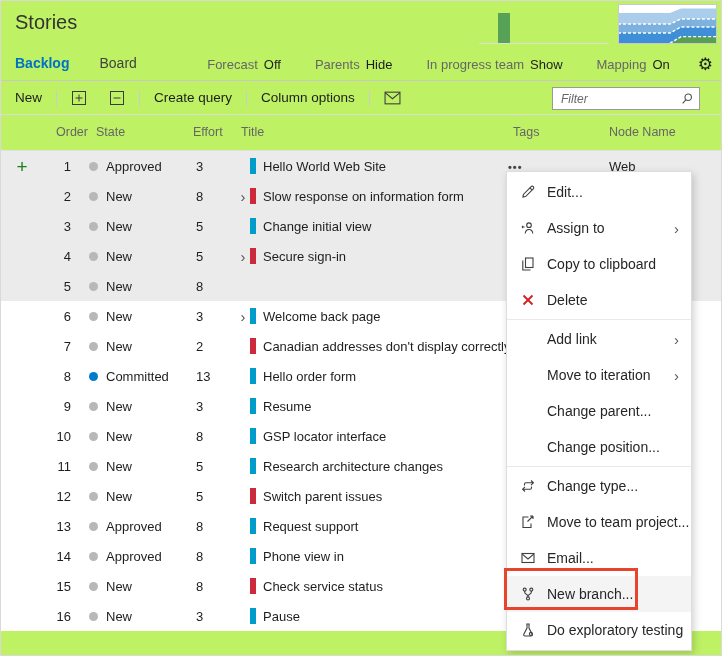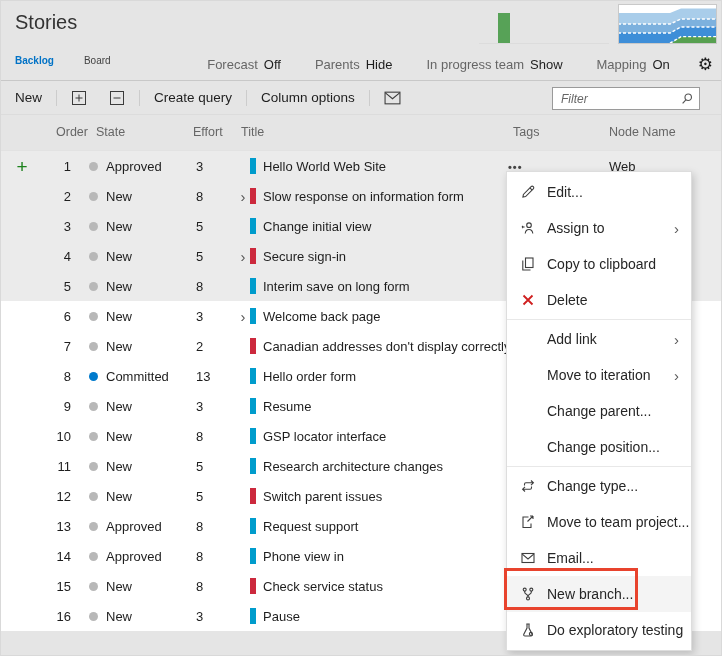--- a/index.html
+++ b/index.html
@@ -1,22 +1,22 @@
 <!DOCTYPE html>
 <html><head>
 <meta charset="utf-8">
 <style>
   html,body{margin:0;padding:0;background:#fff;}
   body{font-family:"Liberation Sans",sans-serif;color:#1e1e1e;}
-  .page{position:relative;width:722px;height:656px;background:#e5e5e5;border:1px solid #d9d9d9;box-sizing:border-box;overflow:hidden;}
+  .page{position:relative;width:722px;height:656px;background:#bef264;border:1px solid #d9d9d9;box-sizing:border-box;overflow:hidden;}
 
   
   .header{position:relative;height:80px;border-bottom:1px solid #c8c8c8;box-sizing:border-box;}
   .page-title{position:absolute;left:14px;top:10px;font-size:20px;color:#333;font-weight:400;}
-  .tabs{position:absolute;left:14px;top:54px;font-size:10px;}
+  .tabs{position:absolute;left:14px;top:54px;font-size:14px;}
   .tab{display:inline-block;margin-right:30px;color:#424242;cursor:pointer;}
   .tab.active{color:#0072c6;font-weight:bold;}
   .view-controls{position:absolute;right:8px;top:55px;display:flex;align-items:center;gap:34px;font-size:13px;}
   .vc-pair{white-space:nowrap;cursor:pointer;}
   .vc-label{color:#666;}
   .vc-value{color:#1e1e1e;margin-left:6px;}
   .gear{font-family:"DejaVu Sans","Liberation Sans",sans-serif;font-size:17px;color:#1c1c1c;margin-left:-6px;cursor:pointer;line-height:1;}
 
   .velocity-chart{position:absolute;left:478px;top:4px;width:130px;height:38px;border-bottom:1px solid #dcdcdc;cursor:pointer;}
   .velocity-bar{position:absolute;left:19px;bottom:0;width:12px;height:30px;}
@@ -229,25 +229,20 @@
   </div>
 
   <div class="grid-row selected">
     <div class="cell-gutter"></div>
     <div class="cell-order">5</div>
     <div class="cell-state">
       <span class="state-dot dot-default"></span>
       <span class="state-label">New</span>
     </div>
     <div class="cell-effort">8</div>
-    <div class="cell-title">
-      <span class="row-chevron hidden">›</span>
-      <span class="type-bar bar-story"></span>
-      <span class="title-text">Interim save on long form</span>
-    </div>
     <div class="cell-tags"></div>
     <div class="cell-node"></div>
   </div>
 
   <div class="grid-row">
     <div class="cell-gutter"></div>
     <div class="cell-order">6</div>
     <div class="cell-state">
       <span class="state-dot dot-default"></span>
       <span class="state-label">New</span>

